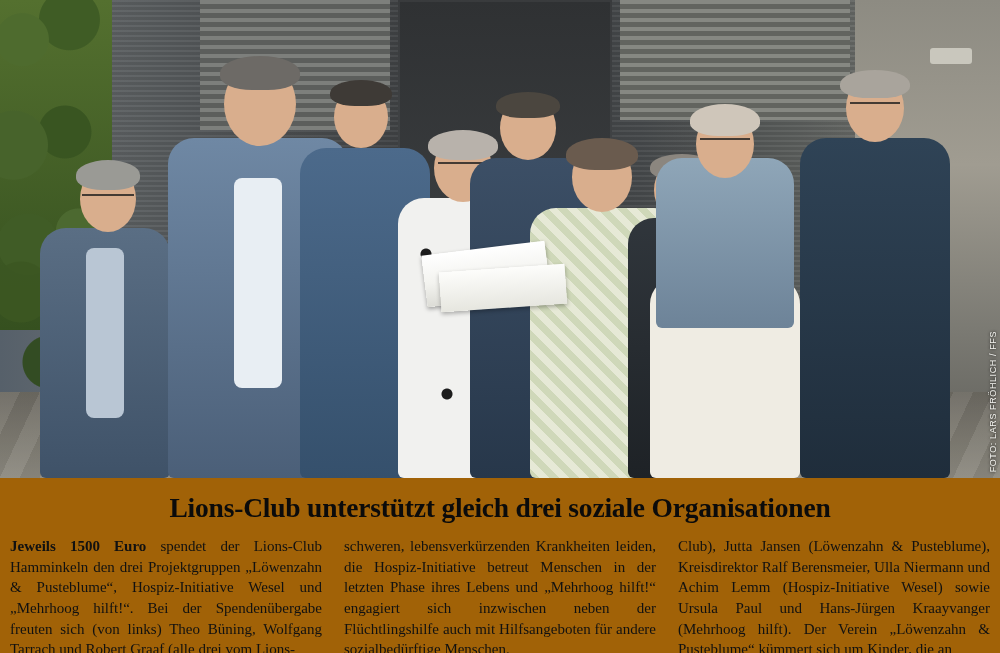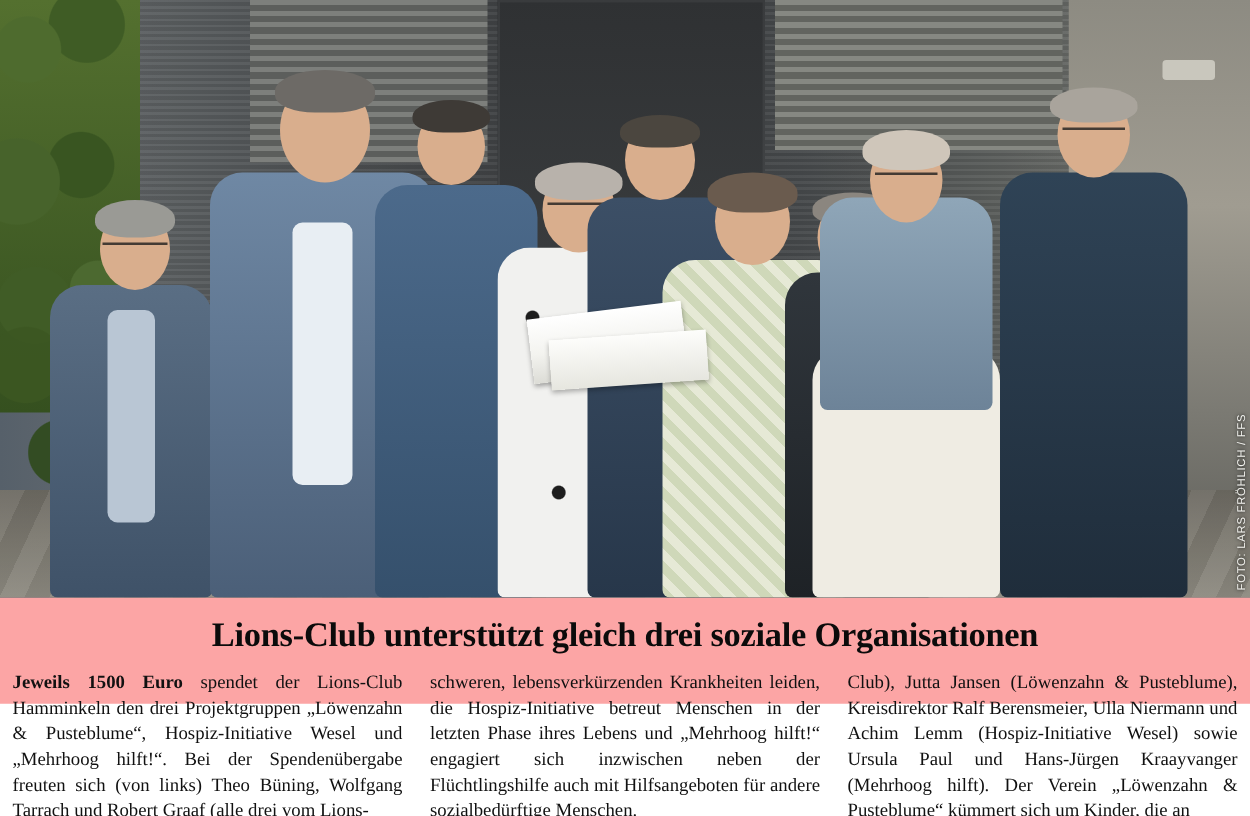--- a/index.html
+++ b/index.html
@@ -10,22 +10,22 @@
   body {
     width: 1000px;
     height: 653px;
     overflow: hidden;
     font-family: "Liberation Serif", serif;
     color: #111;
   }
   .page {
     position: relative;
     width: 1000px;
-    height: 563px;
-    background: #fca5a5;
+    height: 653px;
+    background: #a16207;
   }
 
   
   .photo {
     position: relative;
     width: 1000px;
     height: 478px;
     overflow: hidden;
     background: #6d7173;
   }

